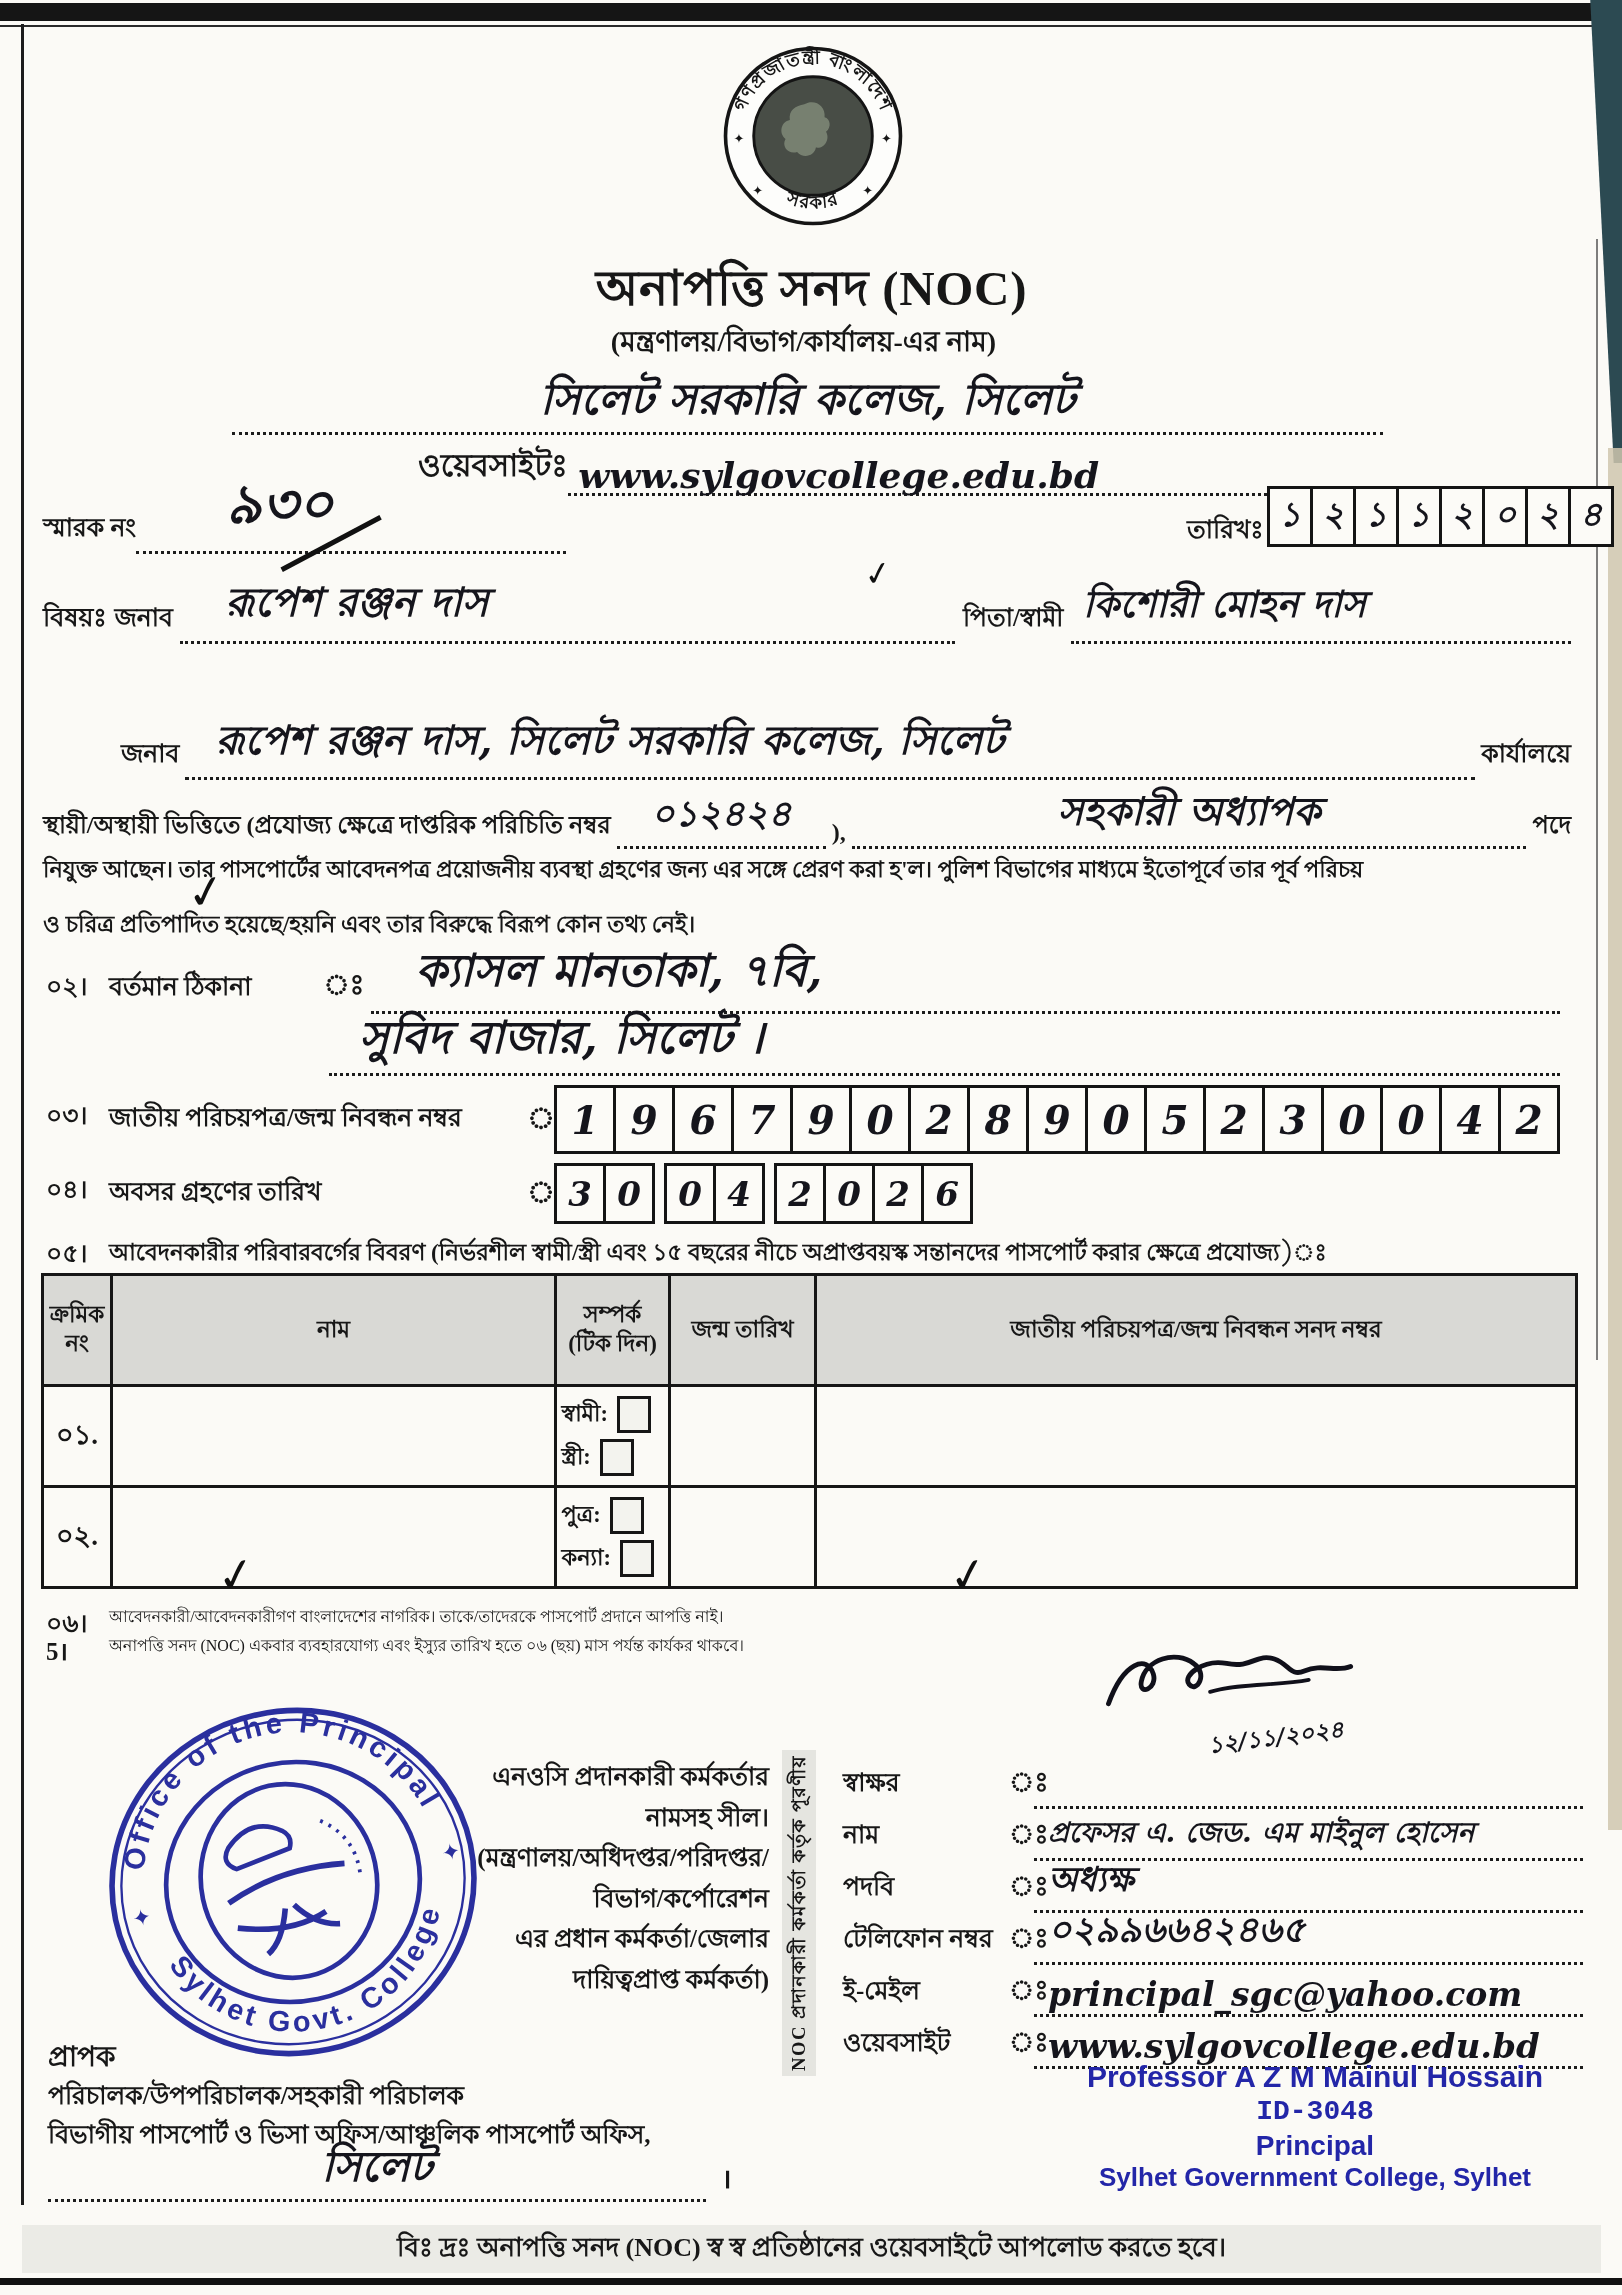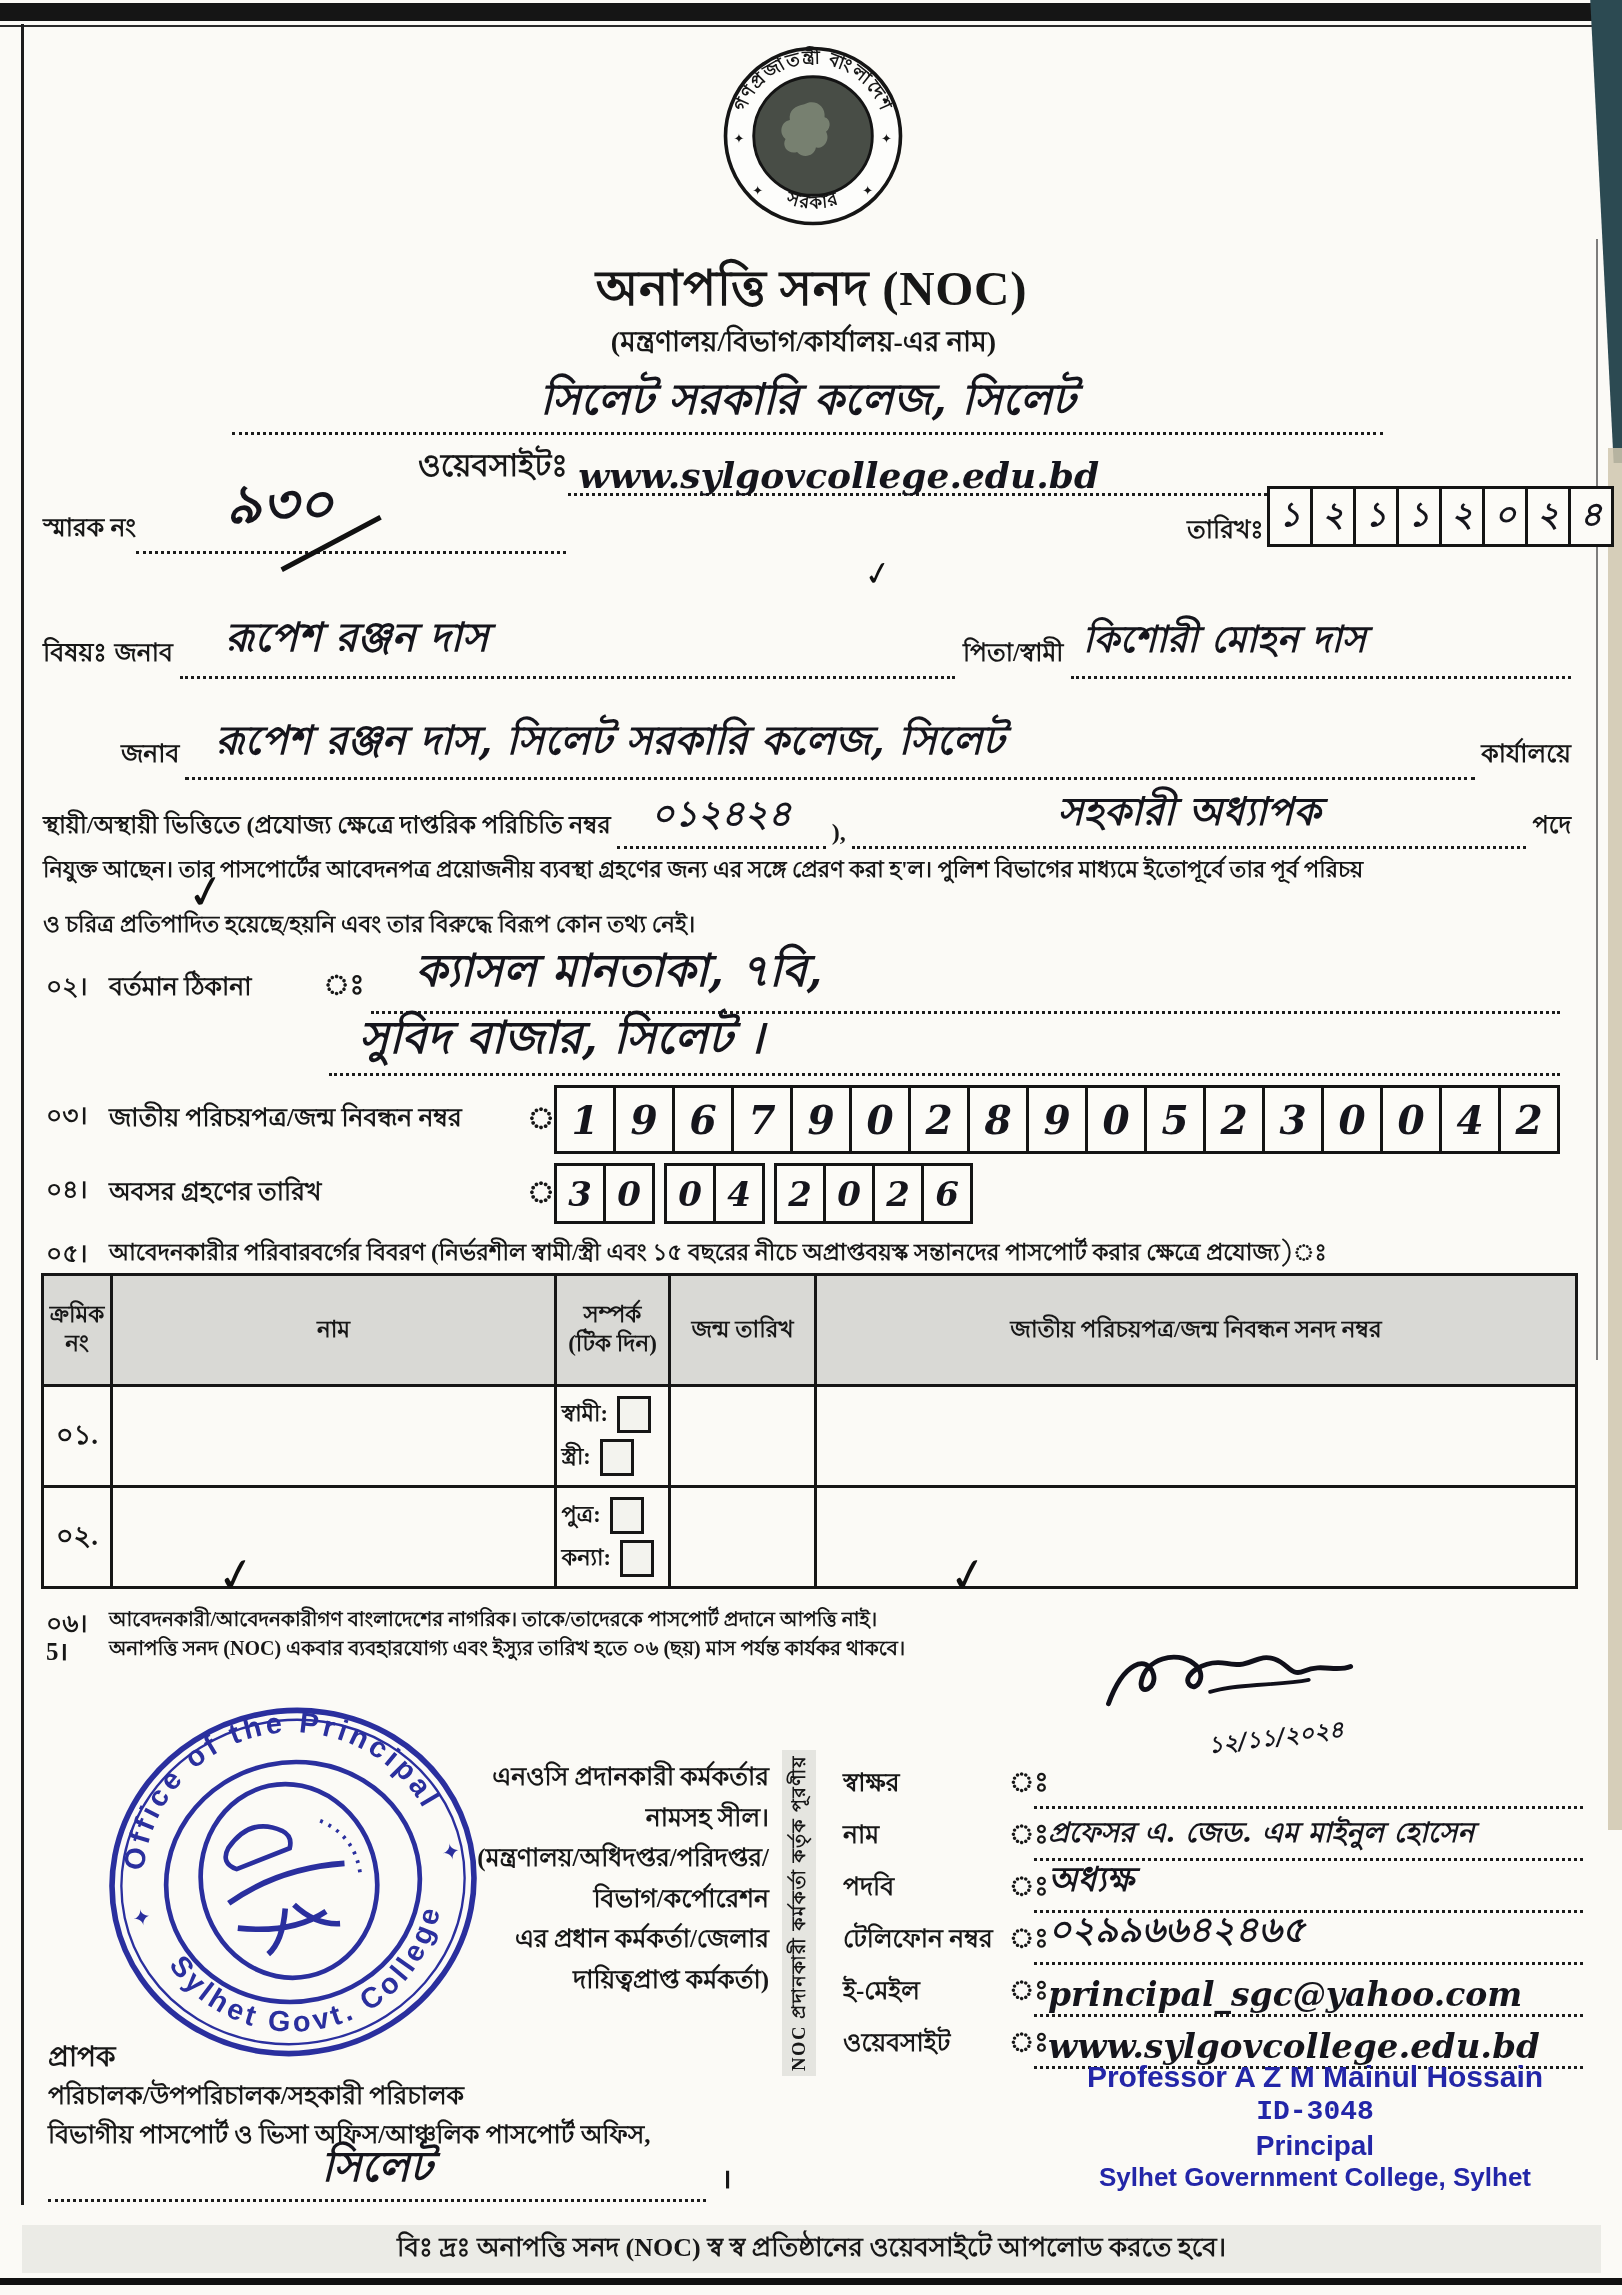--- a/index.html
+++ b/index.html
@@ -33,21 +33,21 @@
   .memorow{left:43px;top:499px;width:523px;height:55px;display:flex;align-items:flex-end;}
   .memolabel{font-size:25px;font-weight:600;padding-bottom:3px;}
   .memorow .fill .hand{position:absolute;left:90px;bottom:-1.5px;font-size:55px;}
   .slash{position:absolute;left:139px;bottom:6px;width:112px;height:4.5px;background:#111;transform:rotate(-28deg);}
   .datelabel{left:1187px;top:510px;font-size:25px;font-weight:700;}
   .boxrow{display:flex;}
   .dbox{border:3px solid #141414;margin-left:-3px;display:flex;align-items:center;justify-content:center;background:#fcfbf7;}
   .datebox .dbox{width:40px;height:55px;font-size:34px;}
   .datebox{left:1270px;top:486px;}
   
-  .subjrow{left:43px;top:572px;right:52px;height:72px;display:flex;align-items:flex-end;gap:7.5px;margin-top:35px;}
+  .subjrow{left:43px;top:572px;right:52px;height:72px;display:flex;align-items:flex-end;gap:7.5px;}
   .lbl33{font-size:25px;font-weight:600;padding-bottom:3px;white-space:nowrap;}
   .lbl34b{font-size:25.4px;font-weight:700;padding-bottom:3px;white-space:nowrap;}
   .subjrow .f1{flex:1.55;}
   .subjrow .f2{flex:1;}
   .subjrow .f1 .hand{position:absolute;left:45px;bottom:3px;font-size:40px;}
   .subjrow .f2 .hand{position:absolute;left:12px;bottom:3px;font-size:37px;}
   .fathertick{left:864px;top:554px;font-size:33px;}
   .purpose{left:121px;top:653px;font-size:24px;font-weight:600;}
   .janabrow{left:121px;top:705px;right:52px;height:75px;display:flex;align-items:flex-end;gap:6px;}
   .janabrow .fill .hand{position:absolute;left:30px;bottom:1.5px;font-size:40px;}
@@ -87,21 +87,21 @@
   .th2{display:block;line-height:1.25;}
   .trow1{height:88px;}.trow2{height:99px;}.thead-row{height:111px;}
   .serialcell{text-align:center;font-size:27px;font-weight:600;}
   .relcell{vertical-align:middle;}
   .relline{display:flex;align-items:center;gap:9px;margin:6px 1.5px;}
   .rellabel{font-size:22.4px;font-weight:600;white-space:nowrap;}
   .chk{width:28px;height:31px;border:3px solid #161616;background:#f3f3ee;display:inline-block;}
   
   .i06row{left:46px;top:1604px;right:42px;display:flex;}
   .i07row{left:46px;top:1633px;right:42px;display:flex;}
-  .i06row .txt,.i07row .txt{font-size:20px;font-weight:700;}
+  .i06row .txt,.i07row .txt{font-size:16px;font-weight:400;}
   .t06a{left:217px;top:1548px;}
   .t06b{left:949px;top:1548px;}
   
   .sigsvg{left:1098px;top:1641px;}
   .signdate{left:1208px;top:1719px;font-size:23px;transform:rotate(-7deg);}
   .offblock{left:448px;top:1757px;width:321px;text-align:right;font-size:25px;font-weight:600;line-height:1.62;}
   .vertstrip{left:782px;top:1750px;width:34px;height:326px;background:#e5e5e0;display:flex;align-items:center;justify-content:center;}
   .vertstrip span{writing-mode:vertical-rl;transform:rotate(180deg);font-size:18.7px;font-weight:700;letter-spacing:1.5px;white-space:nowrap;}
   .fields{left:843px;top:1757px;width:740px;}
   .frow{display:flex;align-items:flex-end;height:52px;}

